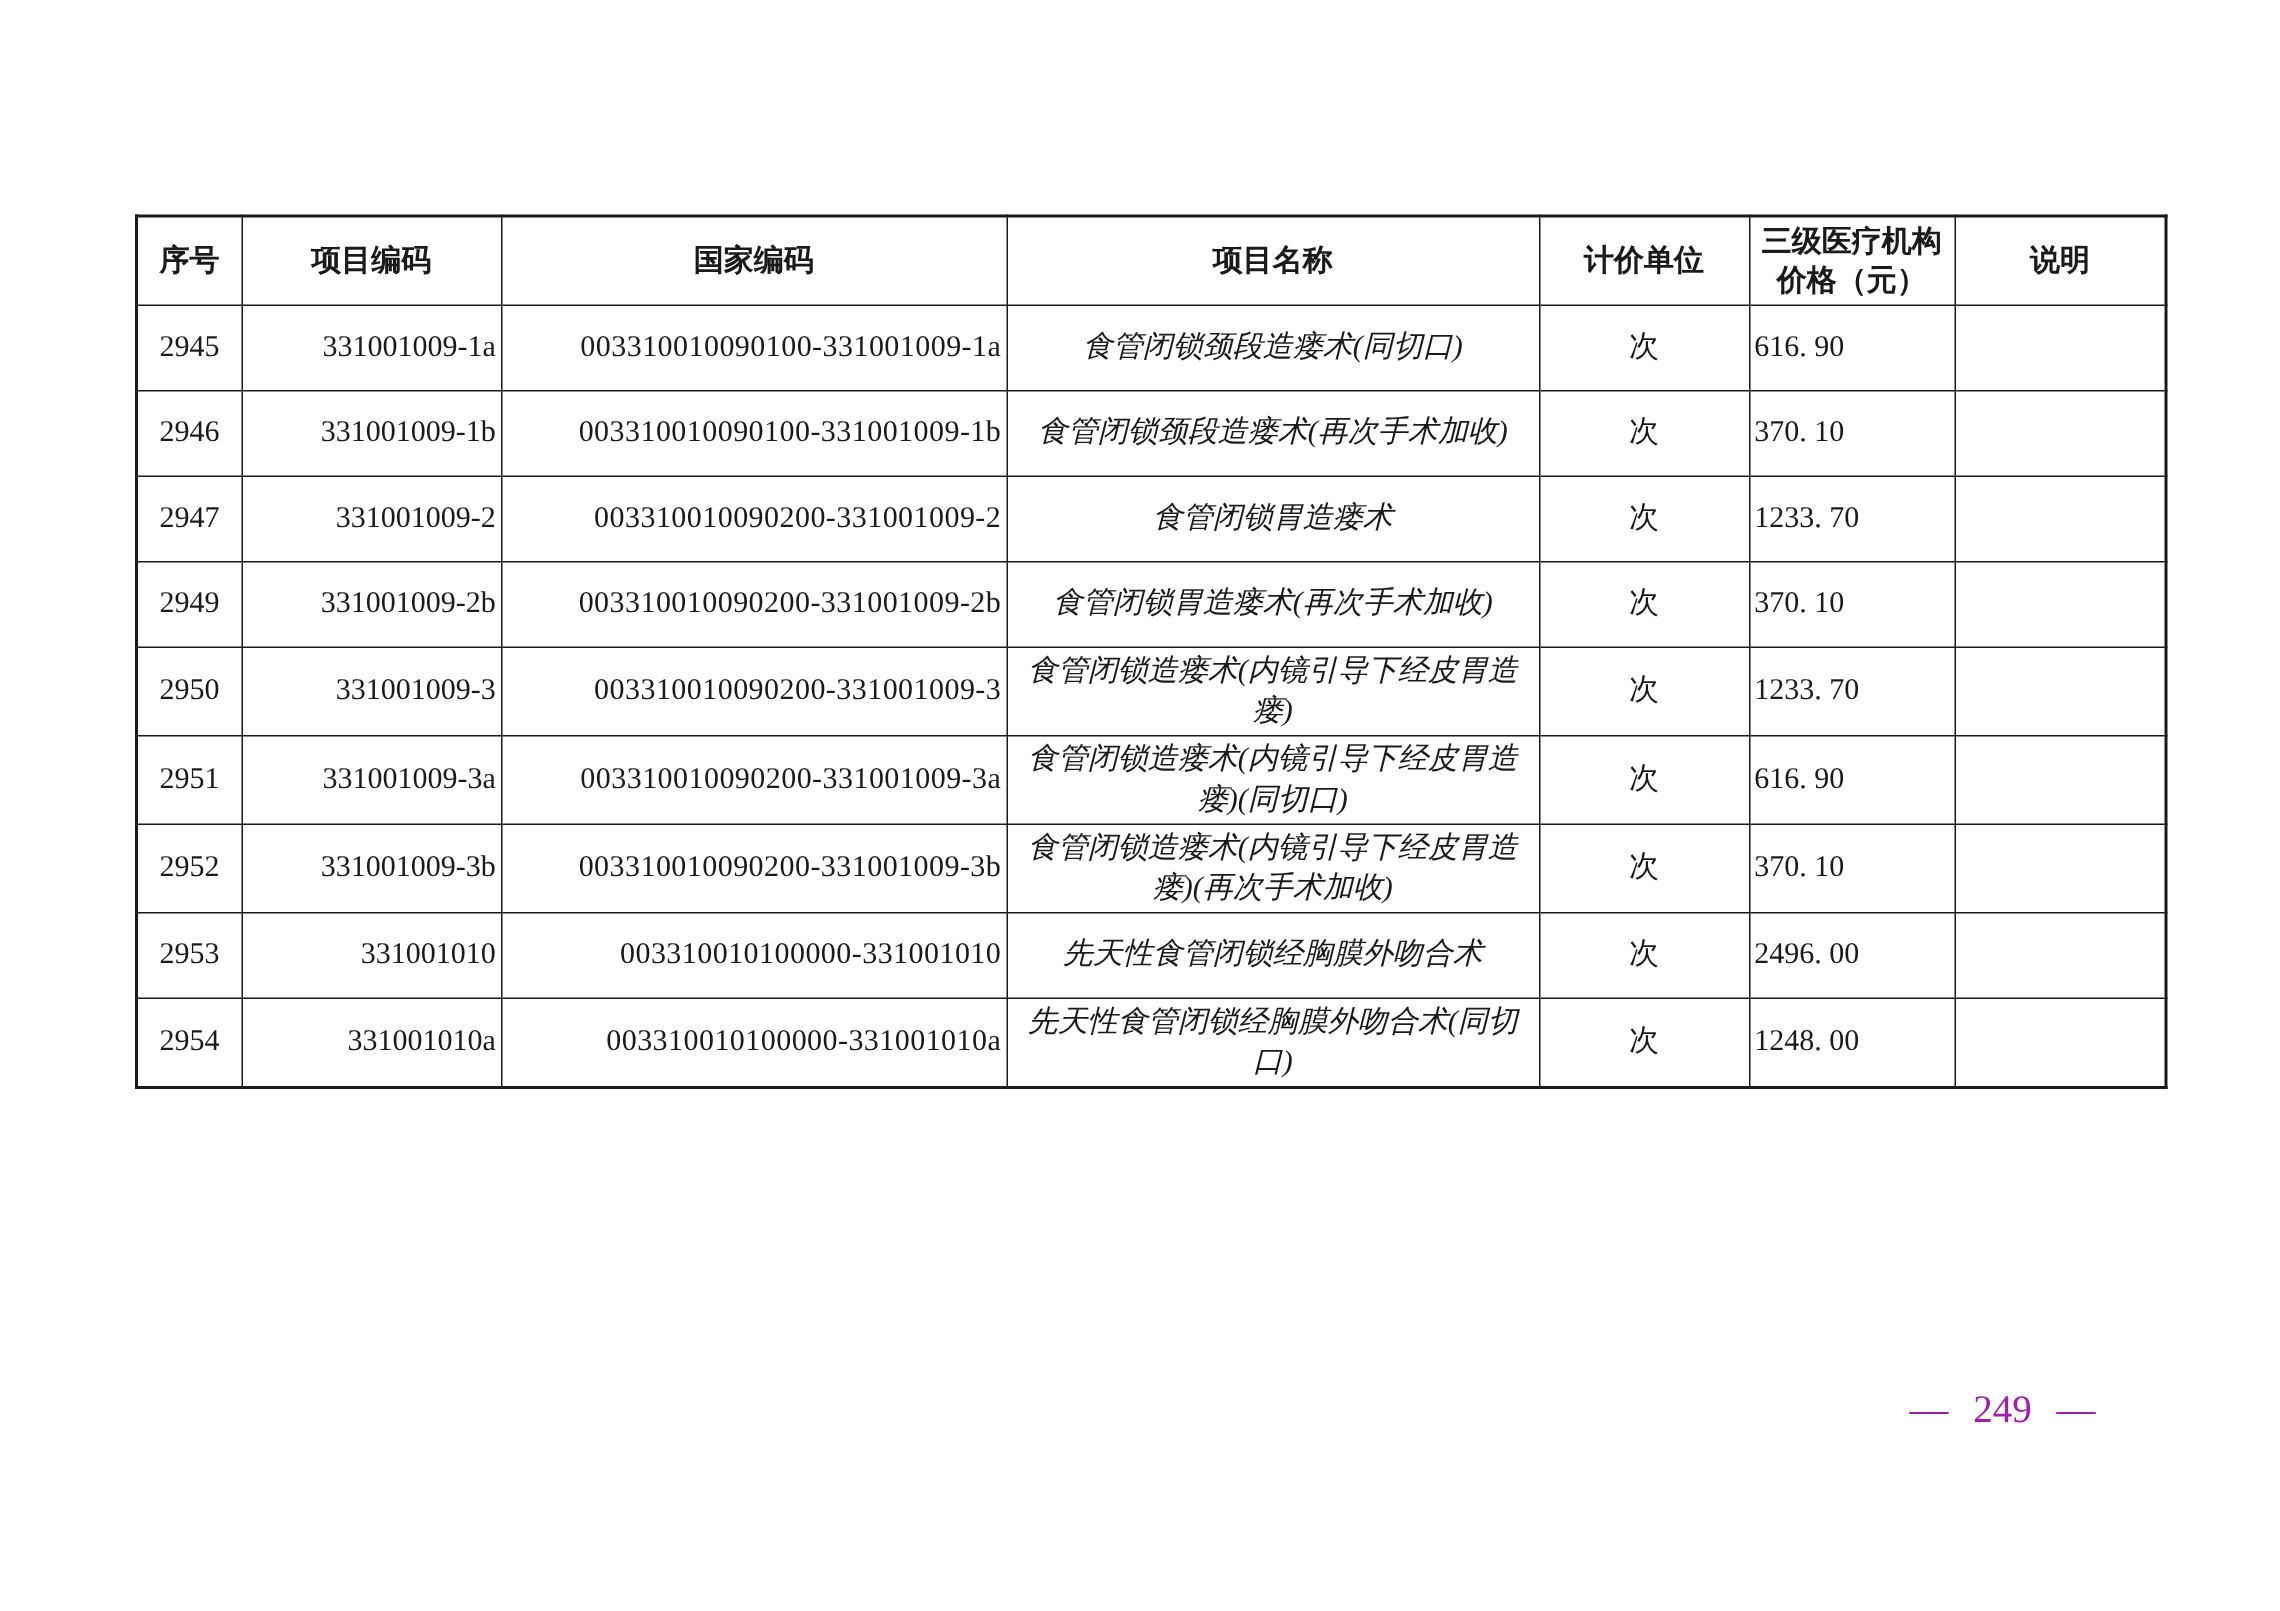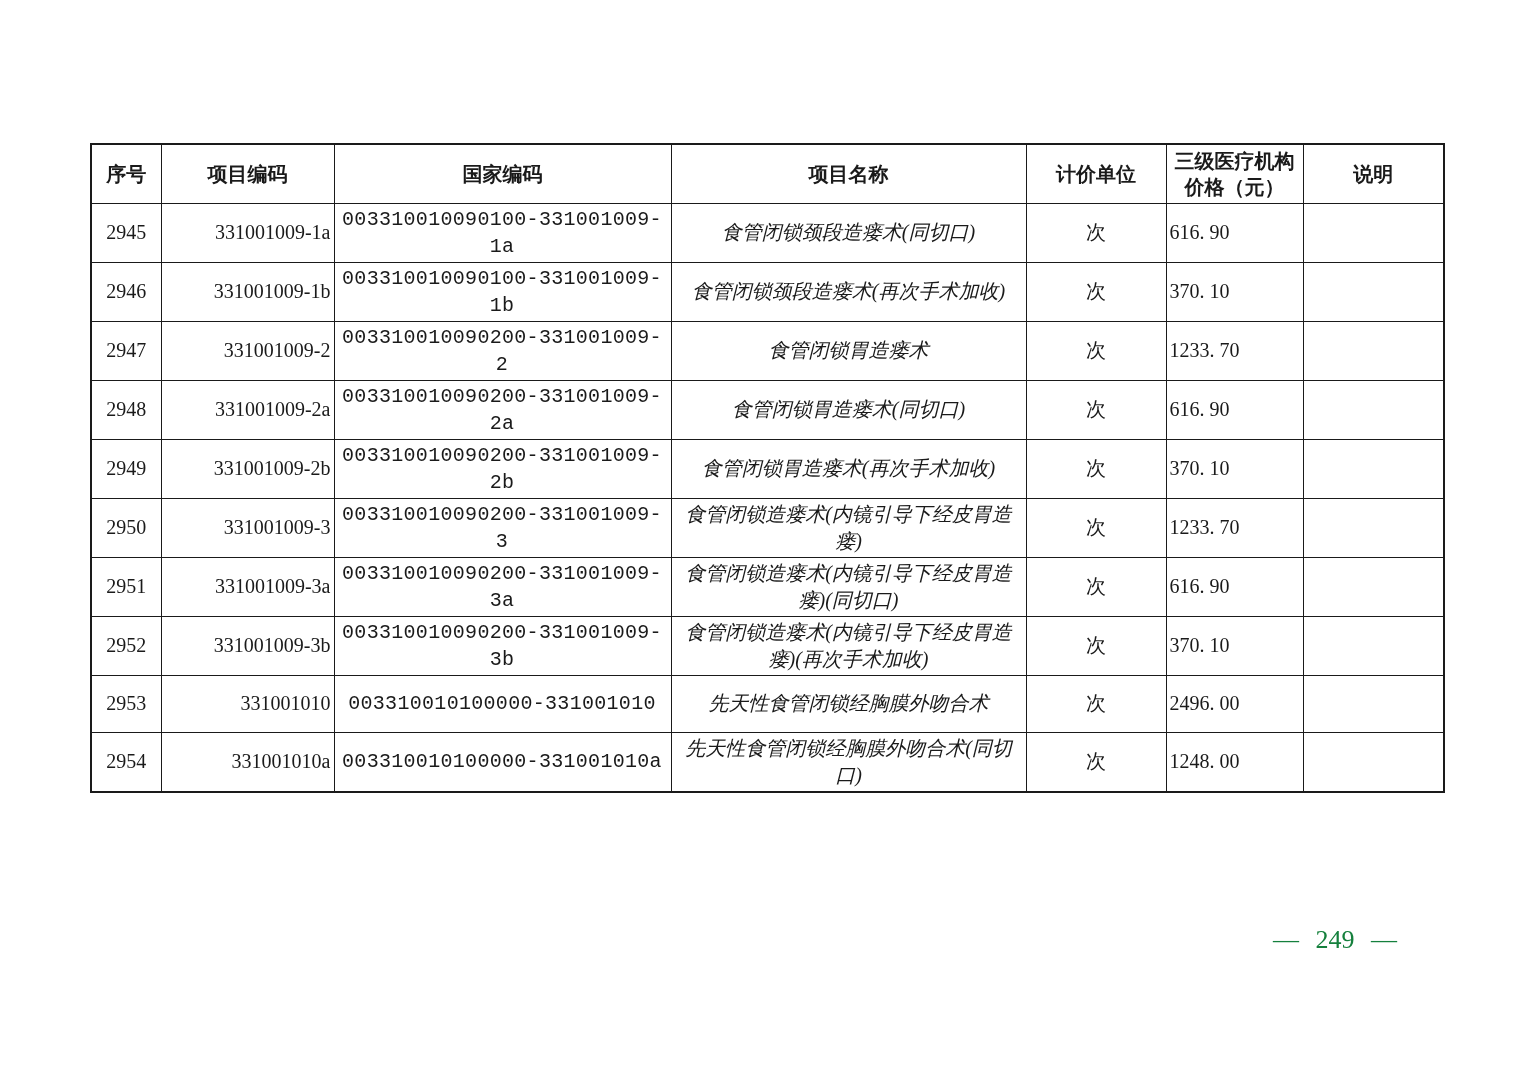--- a/index.html
+++ b/index.html
@@ -58,35 +58,35 @@
   col.col-seq            { width: 70px; }
   col.col-code           { width: 173px; }
   col.col-national_code  { width: 337px; }
   col.col-name           { width: 355px; }
   col.col-unit           { width: 140px; }
   col.col-price          { width: 137px; }
   col.col-note           { width: 141px; }
 
   td.c-seq   { text-align: center; }
   td.c-code  { text-align: right; padding-left: 5px; }
-  td.c-national_code { text-align: center; padding-left: 2px; letter-spacing: 0.3px; font-family: Liberation Mono, monospace; }
+  td.c-national_code { text-align: right; padding-left: 2px; letter-spacing: 0.3px; }
   td.c-name  { text-align: center; padding-left: 3px; padding-right: 3px; font-style: italic; }
   td.c-unit  { text-align: center; }
   td.c-price { }
   td.c-note  { text-align: center; }
 
   .page-number {
     position: absolute;
     left: 1270px;
     top: 925px;
     width: 130px;
     text-align: center;
     font-size: 26px;
     font-family: "Liberation Serif", "DejaVu Serif", serif;
-    color: #15803d;
+    color: #a21caf;
     word-spacing: 10px;
     white-space: nowrap;
   }
 </style>
 </head>
 <body>
 
 <div class="page">
 
   <table class="price-table">
@@ -132,29 +132,20 @@
         <tr>
           <td class="c-seq">2947</td>
           <td class="c-code">331001009-2</td>
           <td class="c-national_code">003310010090200-331001009-2</td>
           <td class="c-name">食管闭锁胃造瘘术</td>
           <td class="c-unit">次</td>
           <td class="c-price">1233. 70</td>
           <td class="c-note"></td>
         </tr>
         <tr>
-          <td class="c-seq">2948</td>
-          <td class="c-code">331001009-2a</td>
-          <td class="c-national_code">003310010090200-331001009-2a</td>
-          <td class="c-name">食管闭锁胃造瘘术(同切口)</td>
-          <td class="c-unit">次</td>
-          <td class="c-price">616. 90</td>
-          <td class="c-note"></td>
-        </tr>
-        <tr>
           <td class="c-seq">2949</td>
           <td class="c-code">331001009-2b</td>
           <td class="c-national_code">003310010090200-331001009-2b</td>
           <td class="c-name">食管闭锁胃造瘘术(再次手术加收)</td>
           <td class="c-unit">次</td>
           <td class="c-price">370. 10</td>
           <td class="c-note"></td>
         </tr>
         <tr>
           <td class="c-seq">2950</td>

